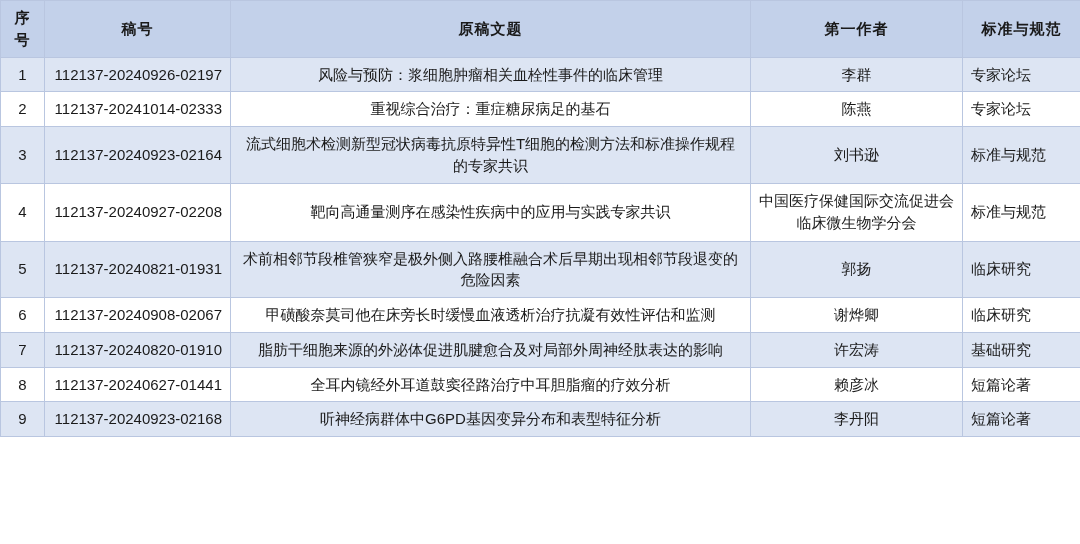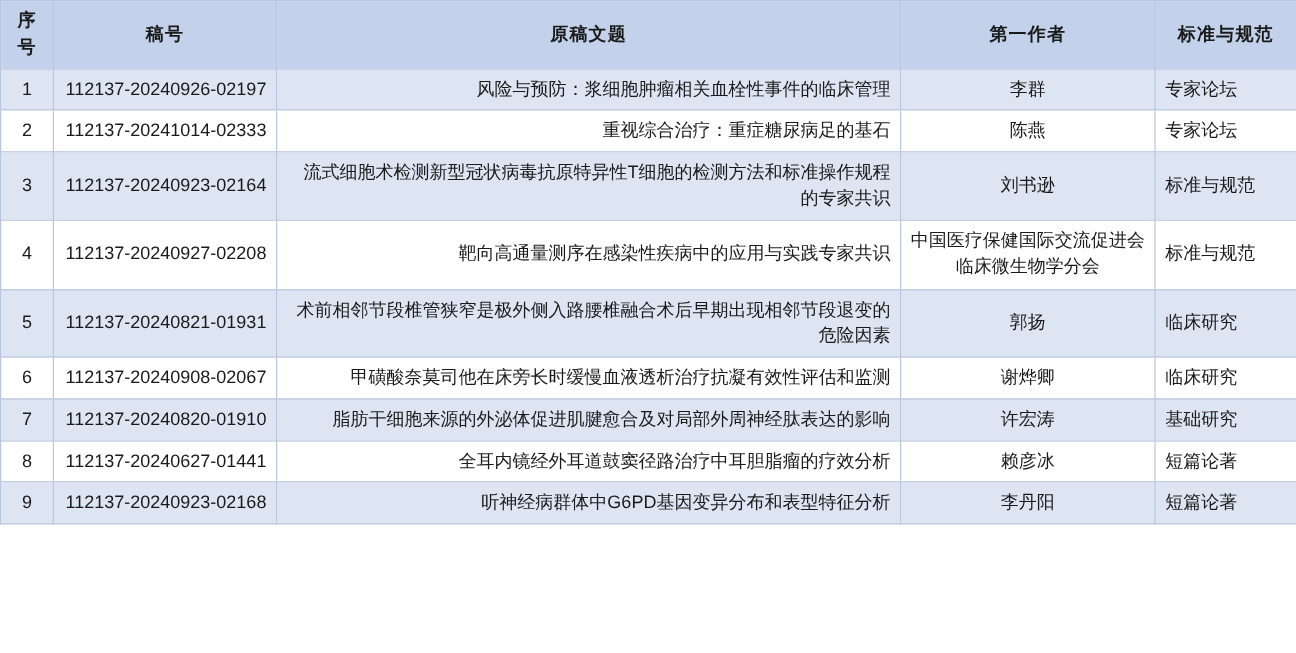--- a/index.html
+++ b/index.html
@@ -43,21 +43,21 @@
   col.c-code { width: 186px; }
   col.c-title { width: 520px; }
   col.c-author { width: 212px; }
   col.c-column { width: 118px; }
 
   tbody tr.row-odd td { background: #dde5f3; }
   tbody tr.row-even td { background: #ffffff; }
 
   td.seq-cell { text-align: center; font-size: 15px; }
   td.code-cell { text-align: right; font-size: 15px; letter-spacing: 0px; }
-  td.title-cell { text-align: right; }
+  td.title-cell { text-align: center; }
   td.author-cell { text-align: center; margin-left: 40px; }
   td.column-cell { text-align: left; }
 
   .multi-line {
     display: block;
     line-height: 1.5;
   }
 </style>
 </head>
 <body>

